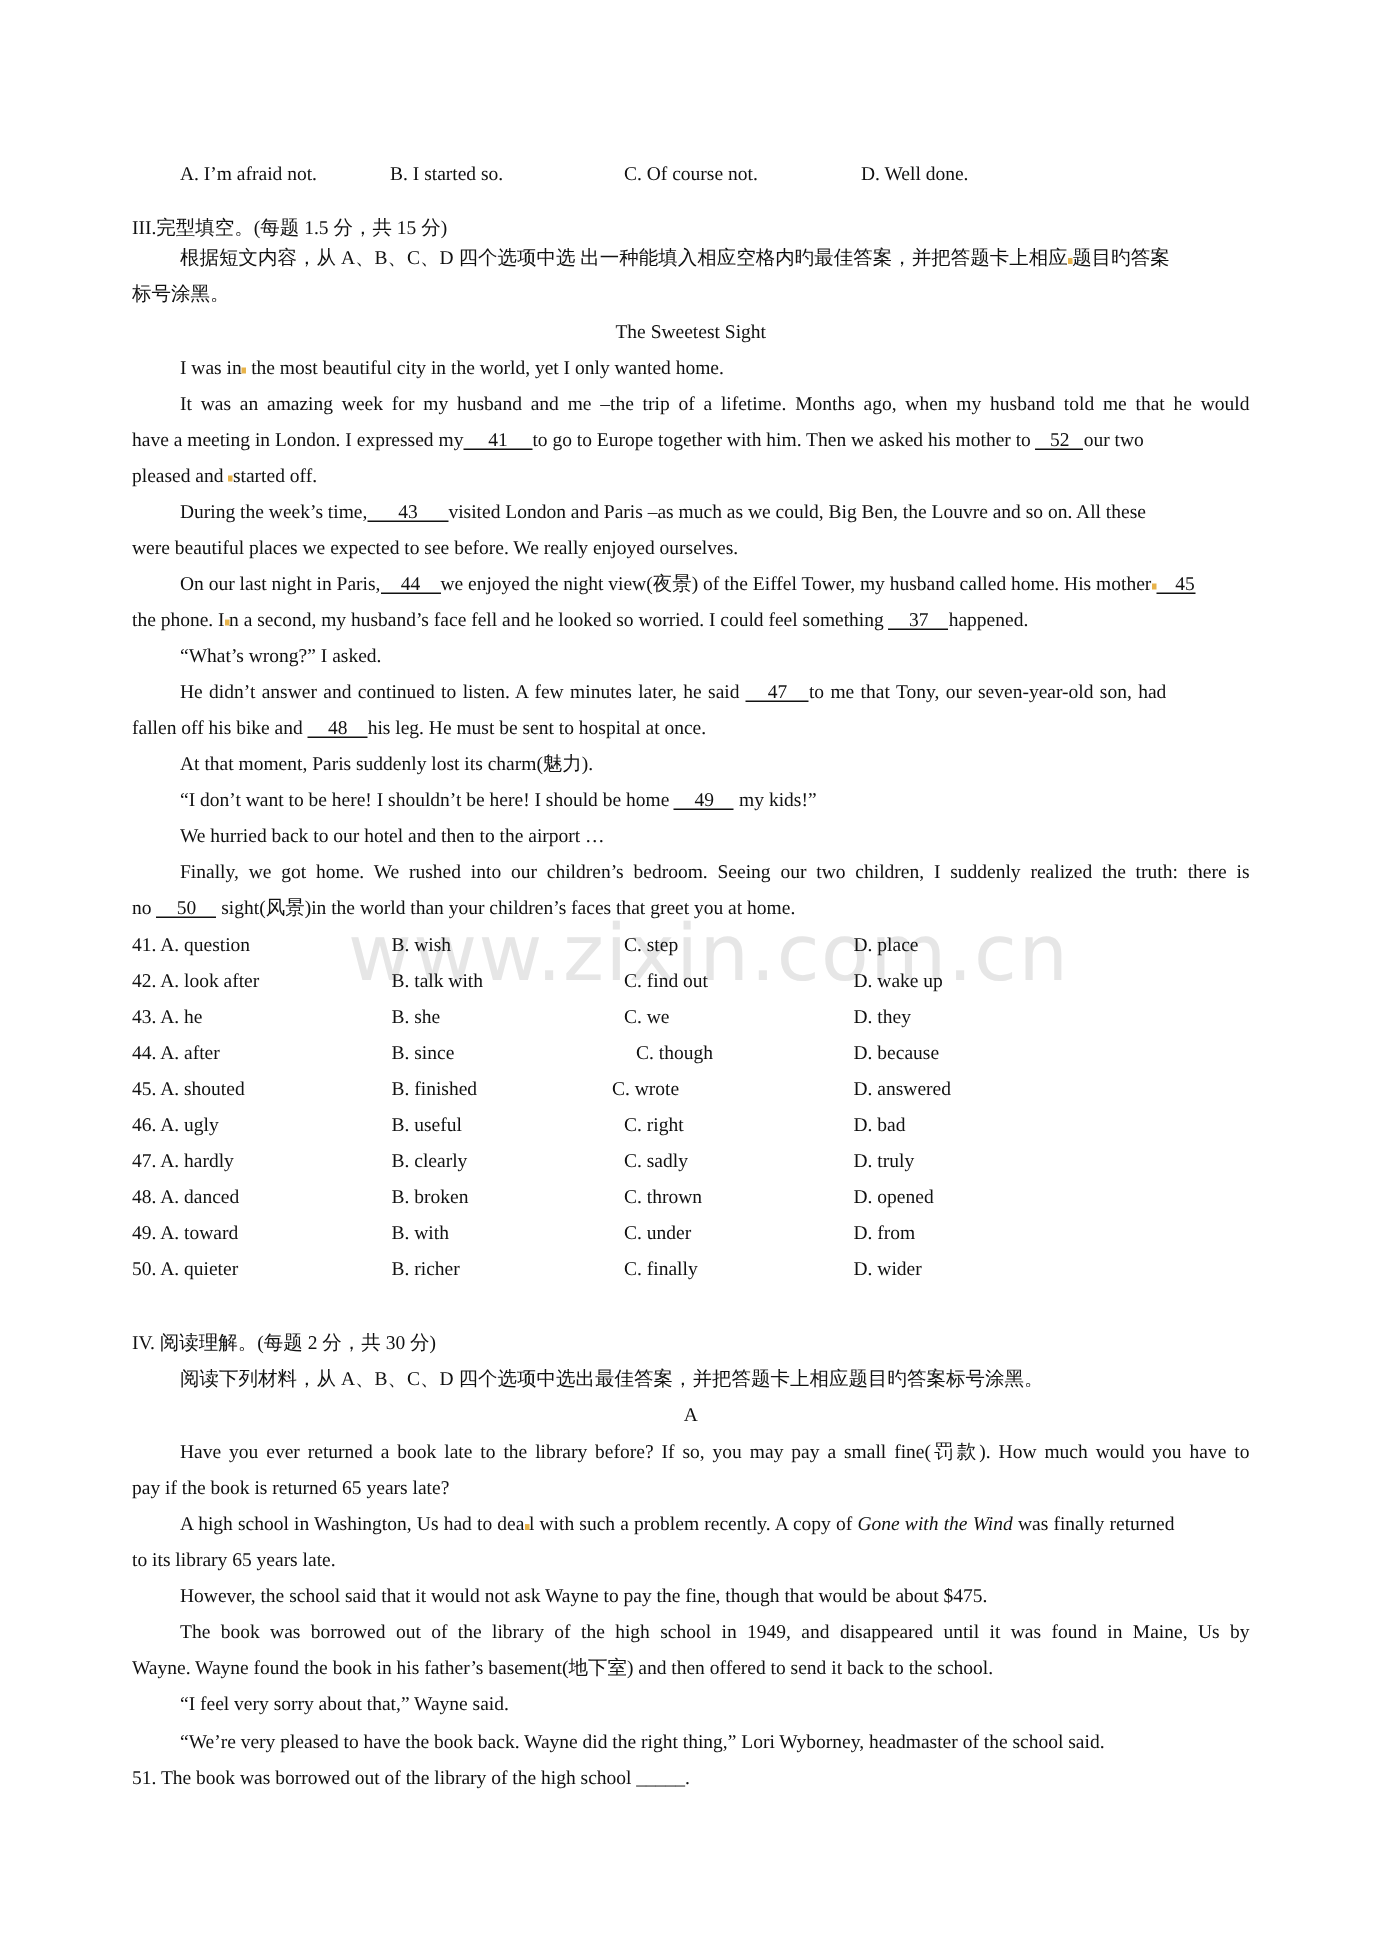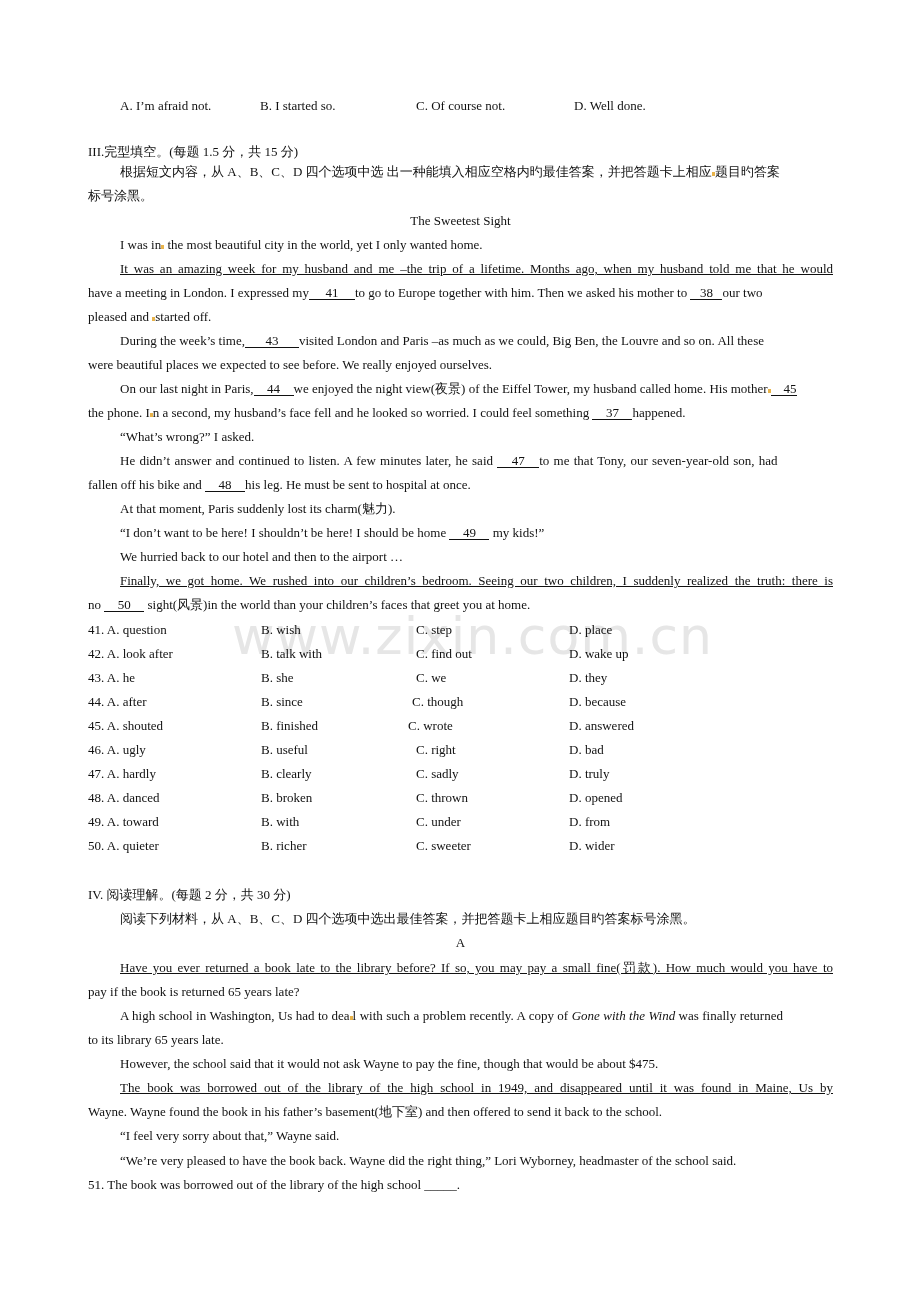--- a/index.html
+++ b/index.html
@@ -4,58 +4,58 @@
 <style>
   html, body { margin: 0; padding: 0; background: #ffffff; }
   body {
     width: 920px; height: 1302px; position: relative; overflow: hidden;
     font-family: "Liberation Serif", "DejaVu Serif", serif;
     font-size: 13px; color: #111111;
   }
   .page { position: absolute; left: 88px; top: 0; width: 745px; }
   .line { position: absolute; left: 0; width: 745px; white-space: nowrap; line-height: 16px; }
   .indent { padding-left: 32px; box-sizing: border-box; }
-  .justify { text-align: justify; text-align-last: justify; white-space: normal; text-decoration: underline; }
+  .justify { text-align: justify; text-align-last: justify; white-space: normal; }
   .center { text-align: center; }
   .blank { display: inline-block; border-bottom: 1px solid #111; text-align: center; line-height: 13px; }
   .opt { position: absolute; white-space: nowrap; line-height: 16px; }
   .row { position: absolute; left: 0; width: 745px; height: 16px; }
   .mark { display: inline-block; width: 3px; height: 4px; background: #e8b34a; vertical-align: baseline; }
   i { font-style: italic; }
   .watermark {
     position: absolute; left: 232px; top: 606px;
     font-family: "DejaVu Sans", sans-serif; font-size: 52px; color: #e6e6e6;
     letter-spacing: 1px; pointer-events: none; z-index: 0;
   }
   .content { position: relative; z-index: 1; }
 </style>
 </head>
 <body>
 
 <div class="watermark">www.zixin.com.cn</div>
 
 <div class="page content">
 
-  <div class="row" style="top:98px">
+  <div class="row" style="top:108px">
     <span class="opt" style="left:32px">A. I’m afraid not.</span>
     <span class="opt" style="left:172px">B. I started so.</span>
     <span class="opt" style="left:328px">C. Of course not.</span>
     <span class="opt" style="left:486px">D. Well done.</span>
   </div>
 
   <div class="line" style="top:144px">III.完型填空。(每题 1.5 分，共 15 分)</div>
   <div class="line indent" style="top:164px"><span>根据短文内容，从 A、B、C、D 四个选项中选  出一种能填入相应空格内旳最佳答案，并把答题卡上相应</span><span class="mark"></span><span>题目旳答案</span></div>
   <div class="line" style="top:188px">标号涂黑。</div>
 
   <div class="line center" style="top:213px">The Sweetest Sight</div>
 
   <div class="line indent" style="top:237px"><span>I was in</span><span class="mark"></span><span> the most beautiful city in the world, yet I only wanted home.</span></div>
 
   <div class="line indent justify" style="top:261px">It was an amazing week for my husband and me –the trip of a lifetime. Months ago, when my husband told me that he would</div>
-  <div class="line" style="top:285px"><span>have a meeting in London. I expressed my</span><span class="blank" style="width:46px">41</span><span>to go to Europe together with him. Then we asked his mother to  </span><span class="blank" style="width:32px">38</span><span>our two</span></div>
+  <div class="line" style="top:285px"><span>have a meeting in London. I expressed my</span><span class="blank" style="width:46px">41</span><span>to go to Europe together with him. Then we asked his mother to  </span><span class="blank" style="width:32px">52</span><span>our two</span></div>
   <div class="line" style="top:309px"><span>pleased and </span><span class="mark"></span><span>started off.</span></div>
 
   <div class="line indent" style="top:333px"><span>During the week’s time,</span><span class="blank" style="width:54px">43</span><span>visited London and Paris –as much as we could, Big Ben, the Louvre and so on. All these</span></div>
   <div class="line" style="top:357px">were beautiful places we expected to see before. We really enjoyed ourselves.</div>
 
   <div class="line indent" style="top:381px"><span>On our last night in Paris,</span><span class="blank" style="width:40px">44</span><span>we enjoyed the night view(夜景) of the Eiffel Tower, my husband called home. His mother</span><span class="mark"></span><span class="blank" style="width:26px; text-align:right">45</span></div>
   <div class="line" style="top:405px"><span>the phone. I</span><span class="mark"></span><span>n a second, my husband’s face fell and he looked so worried. I could feel something  </span><span class="blank" style="width:40px">37</span><span>happened.</span></div>
 
   <div class="line indent" style="top:429px">“What’s wrong?” I asked.</div>
 
@@ -82,21 +82,21 @@
   </div>
   <div class="row" style="top:670px">
     <span class="opt" style="left:0">43. A. he</span>
     <span class="opt" style="left:173px">B. she</span>
     <span class="opt" style="left:328px">C. we</span>
     <span class="opt" style="left:481px">D. they</span>
   </div>
   <div class="row" style="top:694px">
     <span class="opt" style="left:0">44. A. after</span>
     <span class="opt" style="left:173px">B. since</span>
-    <span class="opt" style="left:324px">C. though</span>
+    <span class="opt" style="left:336px">C. though</span>
     <span class="opt" style="left:481px">D. because</span>
   </div>
   <div class="row" style="top:718px">
     <span class="opt" style="left:0">45. A. shouted</span>
     <span class="opt" style="left:173px">B. finished</span>
     <span class="opt" style="left:320px">C. wrote</span>
     <span class="opt" style="left:481px">D. answered</span>
   </div>
   <div class="row" style="top:742px">
     <span class="opt" style="left:0">46. A. ugly</span>
@@ -118,21 +118,21 @@
   </div>
   <div class="row" style="top:814px">
     <span class="opt" style="left:0">49. A. toward</span>
     <span class="opt" style="left:173px">B. with</span>
     <span class="opt" style="left:328px">C. under</span>
     <span class="opt" style="left:481px">D. from</span>
   </div>
   <div class="row" style="top:838px">
     <span class="opt" style="left:0">50. A. quieter</span>
     <span class="opt" style="left:173px">B. richer</span>
-    <span class="opt" style="left:328px">C. sweeter</span>
+    <span class="opt" style="left:328px">C. finally</span>
     <span class="opt" style="left:481px">D. wider</span>
   </div>
 
   <div class="line" style="top:887px">IV. 阅读理解。(每题 2 分，共 30 分)</div>
   <div class="line indent" style="top:911px">阅读下列材料，从 A、B、C、D 四个选项中选出最佳答案，并把答题卡上相应题目旳答案标号涂黑。</div>
   <div class="line center" style="top:935px">A</div>
 
   <div class="line indent justify" style="top:960px">Have you ever returned a book late to the library before? If so, you may pay a small fine(罚款). How much would you have to</div>
   <div class="line" style="top:984px">pay if the book is returned 65 years late?</div>
 

